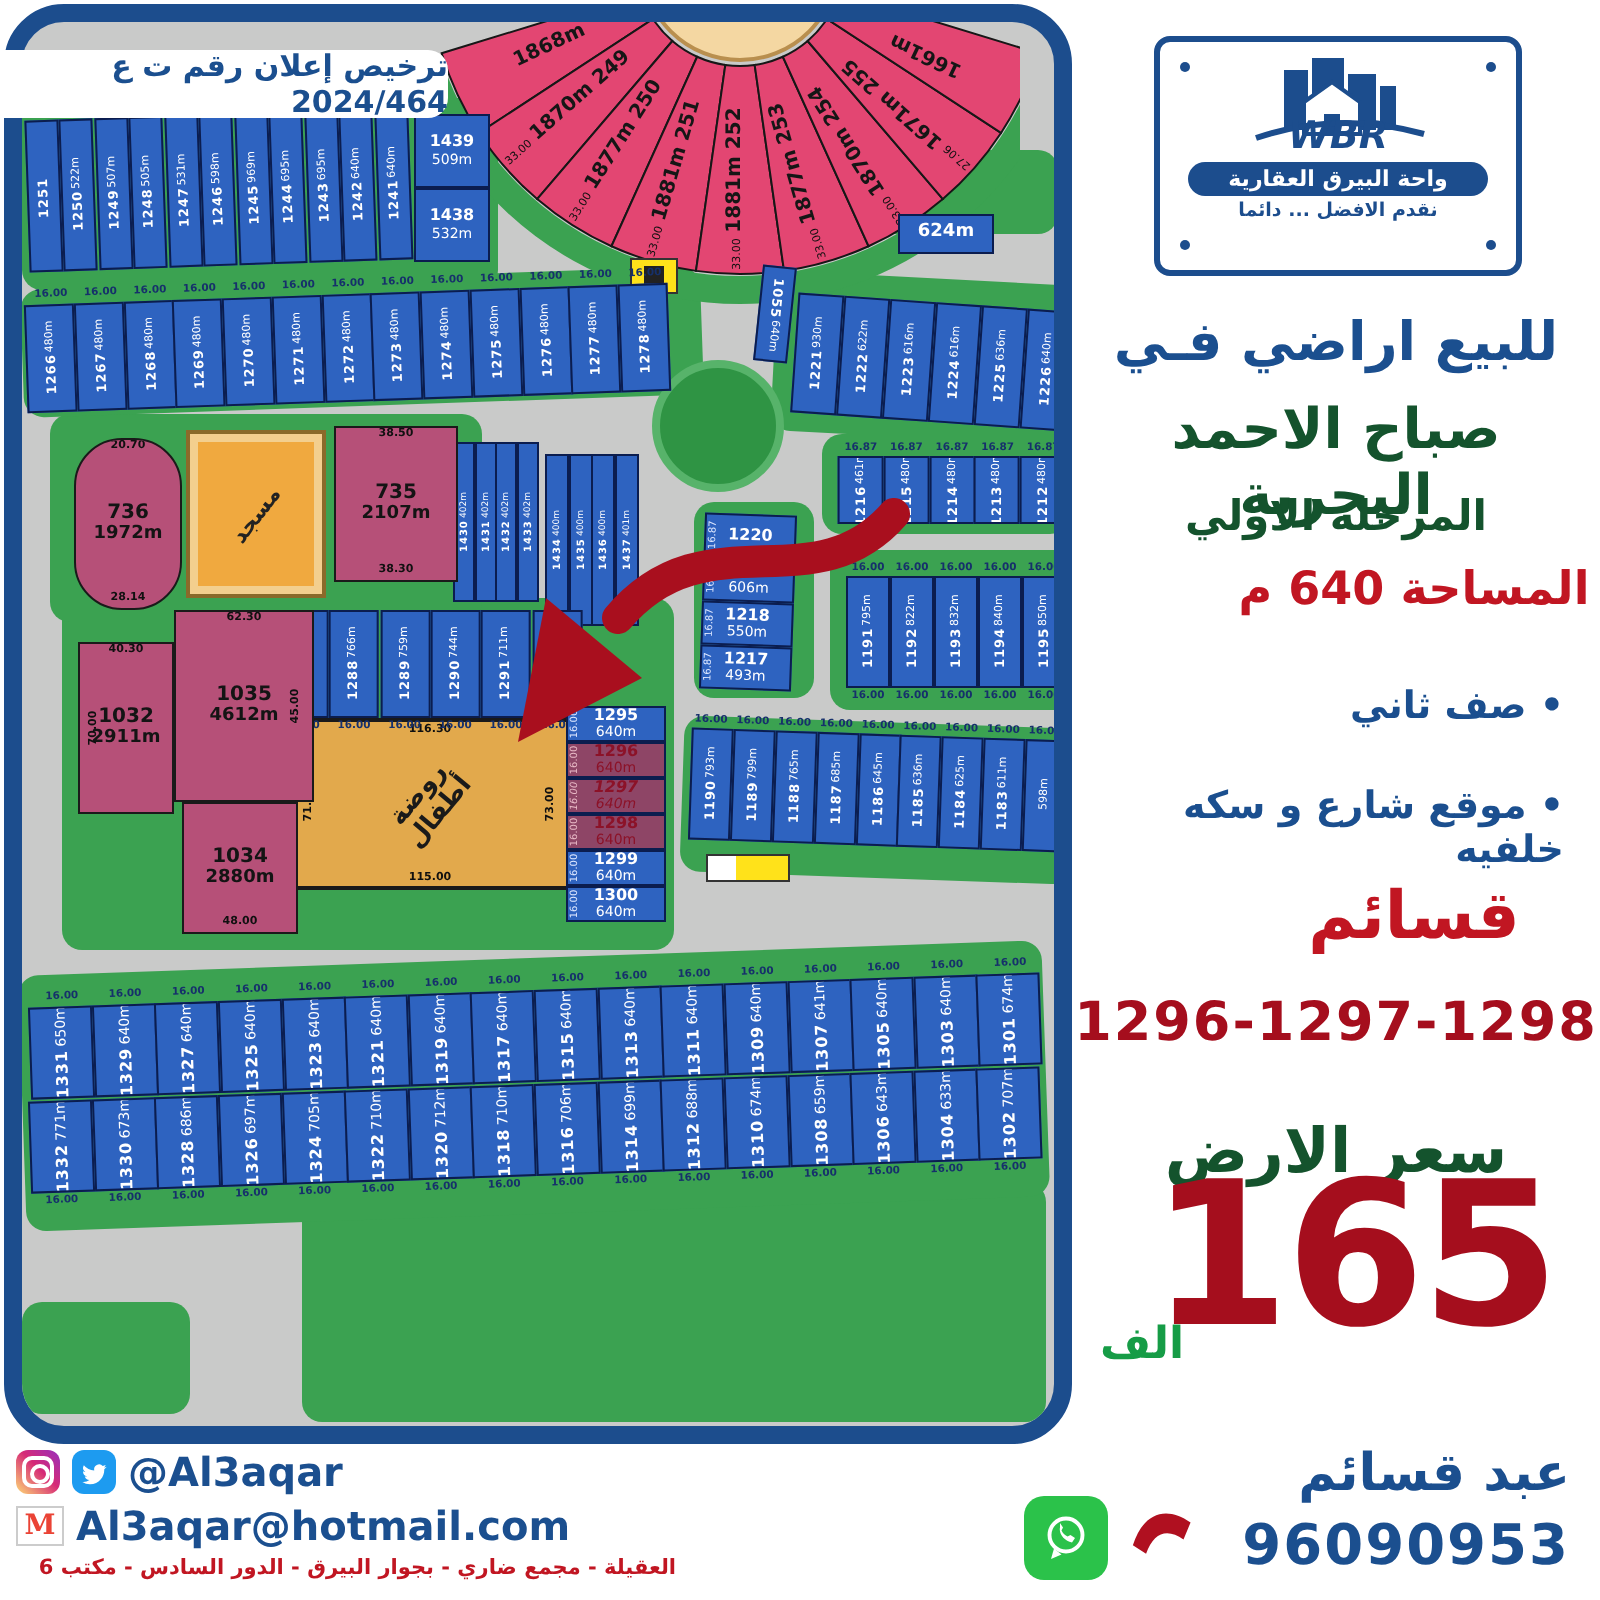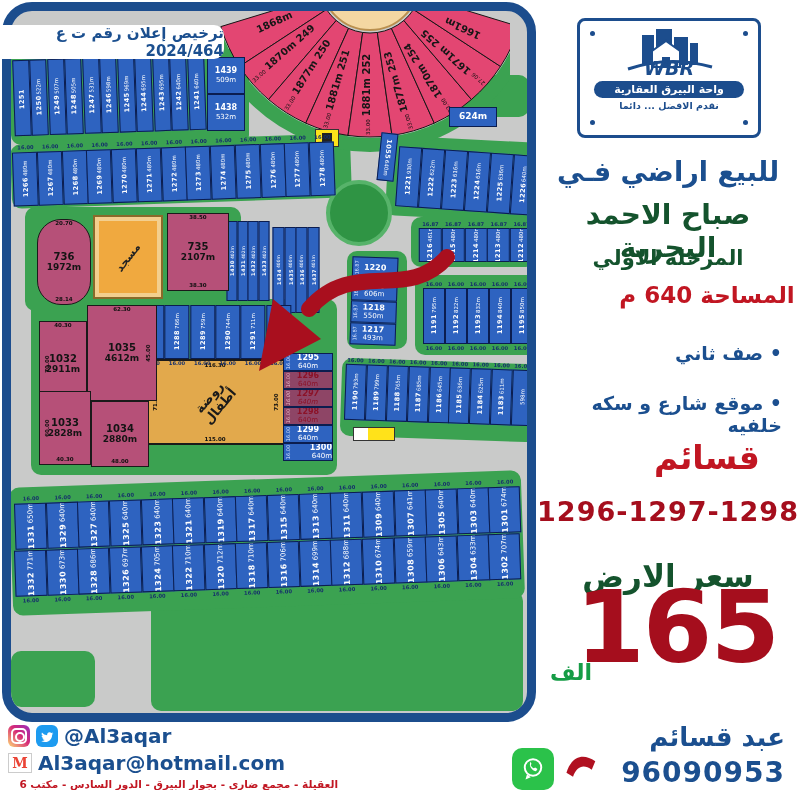--- a/index.html
+++ b/index.html
@@ -529,21 +529,21 @@
           <div class="plot h hl" style="height: 18px;">
             <span class="cdim">16.00</span>
             <span class="pn">1298</span>
             <span class="pa">640m</span>
           </div>
           <div class="plot h" style="height: 18px;">
             <span class="cdim">16.00</span>
             <span class="pn">1299</span>
             <span class="pa">640m</span>
           </div>
-          <div class="plot h" style="height: 18px; align-items: flex-end;">
+          <div class="plot h" style="height: 18px;">
             <span class="cdim">16.00</span>
             <span class="pn">1300</span>
             <span class="pa">640m</span>
           </div>
         </div>
         <div class="plot h" style="left: 438px; top: 82px; width: 48px; height: 20px; position: absolute; margin-top: 14px;">
           <span class="pa" style="font-size:9px;font-weight:700;">624m</span>
         </div>
         <div class="plot v" style="left: 368px; top: 122px; width: 17px; height: 48px; position: absolute; transform: rotate(6deg);">
           <span class="pn">1055</span>
@@ -565,26 +565,20 @@
           <span class="dimt">40.30</span>
           <span class="bn">1032</span>
           <span class="ba">2911m</span>
           <span class="diml">70.00</span>
         </div>
         <div class="plot h pk" style="left: 76px; top: 294px; width: 70px; height: 96px; position: absolute;">
           <span class="dimt">62.30</span>
           <span class="bn">1035</span>
           <span class="ba">4612m</span>
           <span class="dimr">45.00</span>
-        </div>
-        <div class="plot h pk" style="left: 28px; top: 380px; width: 52px; height: 74px; position: absolute;">
-          <span class="bn">1033</span>
-          <span class="ba">2828m</span>
-          <span class="dimb">40.30</span>
-          <span class="diml">60.00</span>
         </div>
         <div class="plot h pk" style="left: 80px; top: 390px; width: 58px; height: 66px; position: absolute;">
           <span class="bn">1034</span>
           <span class="ba">2880m</span>
           <span class="dimb">48.00</span>
         </div>
         <div class="dims" style="left: 4px; top: 476px; width: 506px; height: 7px; transform: rotate(-2deg);">
           <span>16.00</span>
           <span>16.00</span>
           <span>16.00</span>

